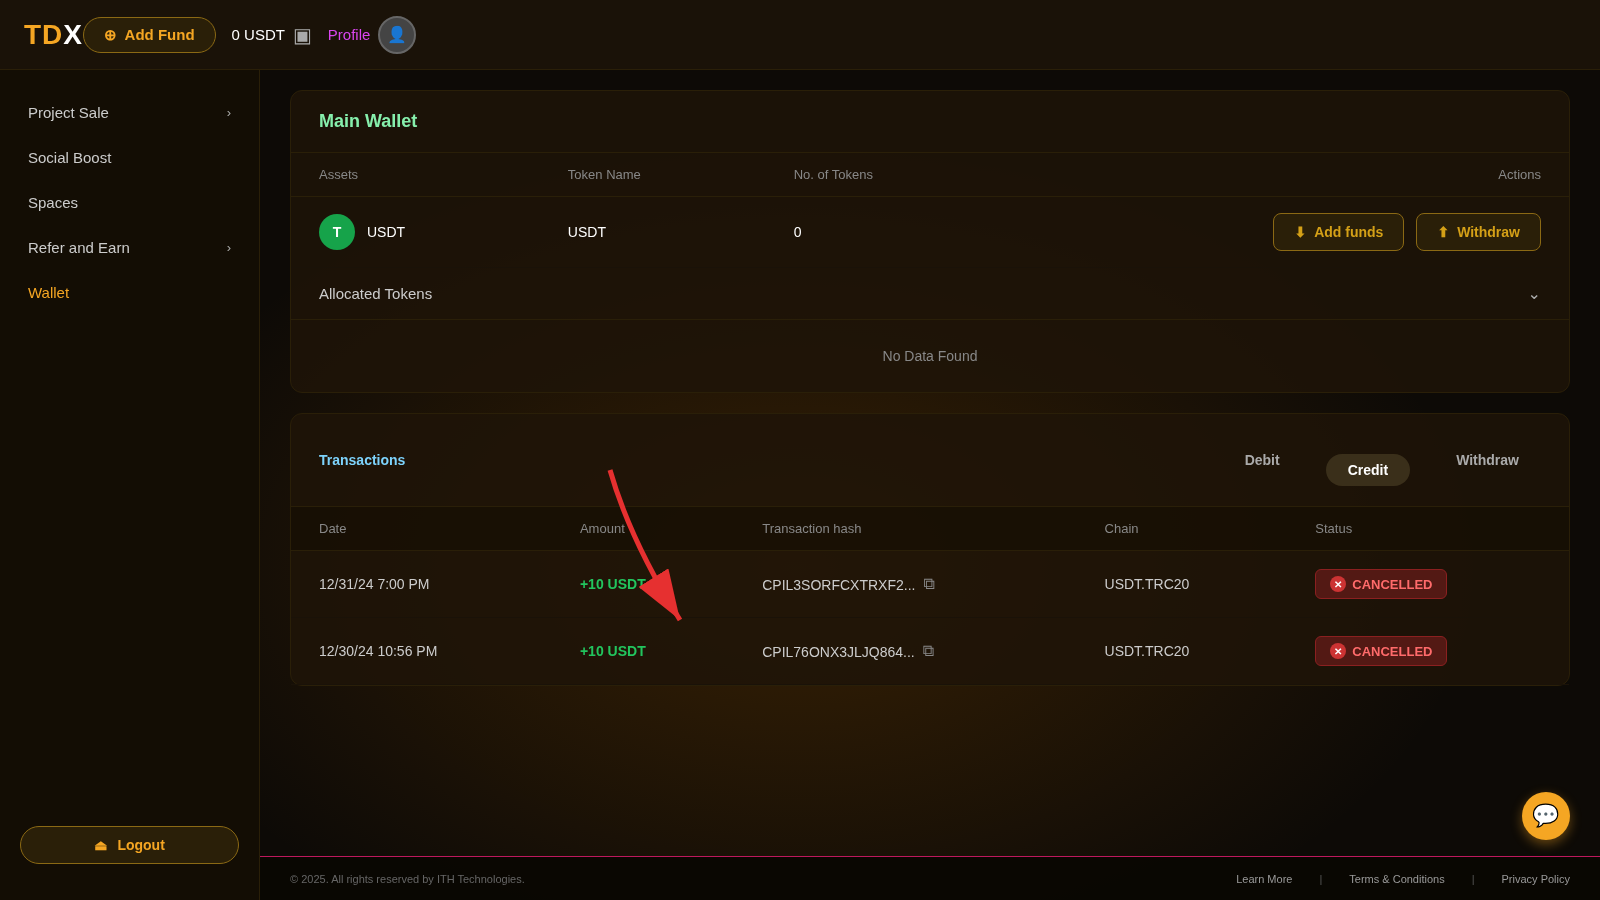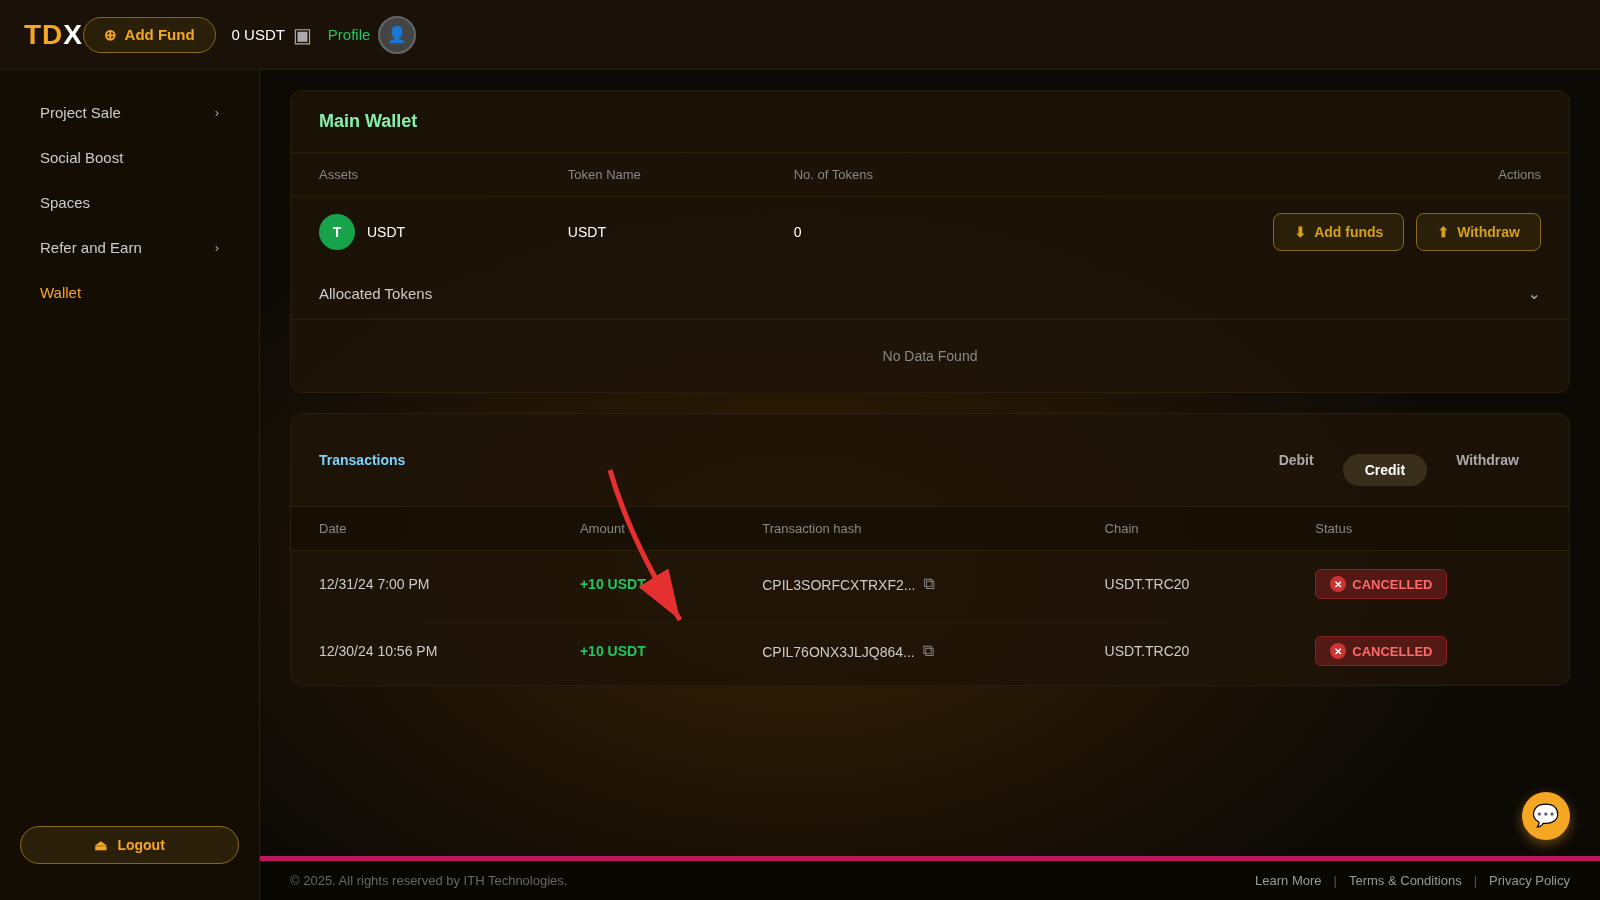--- a/index.html
+++ b/index.html
@@ -76,21 +76,21 @@
       color: #aaa;
       font-size: 20px;
     }
     .profile-section {
       display: flex;
       align-items: center;
       gap: 8px;
       cursor: pointer;
     }
     .profile-label {
-      color: #22c55e;
+      color: #d946ef;
       font-size: 15px;
     }
     .profile-avatar {
       width: 38px;
       height: 38px;
       border-radius: 50%;
       background: #444;
       border: 2px solid #666;
       display: flex;
       align-items: center;
@@ -113,21 +113,21 @@
       border-right: 1px solid #2a1f08;
       display: flex;
       flex-direction: column;
       padding: 20px 0;
       flex-shrink: 0;
     }
     .sidebar-item {
       display: flex;
       align-items: center;
       justify-content: space-between;
-      padding: 14px 40px;
+      padding: 14px 28px;
       color: #ccc;
       font-size: 15px;
       cursor: pointer;
       border-radius: 0;
     }
     .sidebar-item.active { color: #f5a623; }
     .sidebar-item .chevron { font-size: 13px; color: #aaa; }
     .sidebar-spacer { flex: 1; }
     .logout-btn {
       margin: 16px 20px;
@@ -262,21 +262,21 @@
       padding: 20px 28px;
     }
     .transactions-title {
       font-size: 14px;
       font-weight: 700;
       color: #7dd3fc;
     }
     .tab-group {
       display: flex;
       align-items: center;
-      gap: 7px;
+      gap: 24px;
     }
     .tab-btn {
       padding: 8px 22px;
       border-radius: 24px;
       font-size: 14px;
       font-weight: 600;
       cursor: pointer;
       border: none;
       background: transparent;
       color: #aaa;
@@ -358,33 +358,33 @@
     }
 
     
     .footer {
       position: absolute;
       bottom: 0;
       left: 260px;
       right: 0;
       height: 44px;
       background: rgba(10,7,2,0.95);
-      border-top: 5px solid #be185d;
+      border-top: 1px solid #be185d;
       display: flex;
       align-items: center;
       justify-content: space-between;
       padding: 0 30px;
-      font-size: 13px;
+      font-size: 11px;
       color: #666;
       z-index: 10;
     }
     .footer-right {
       display: flex;
       align-items: center;
-      gap: 12px;
+      gap: 27px;
       color: #999;
     }
     .footer-link {
       cursor: pointer;
       color: #999;
     }
     .footer-sep { color: #555; }
 
     
     .chat-bubble {

